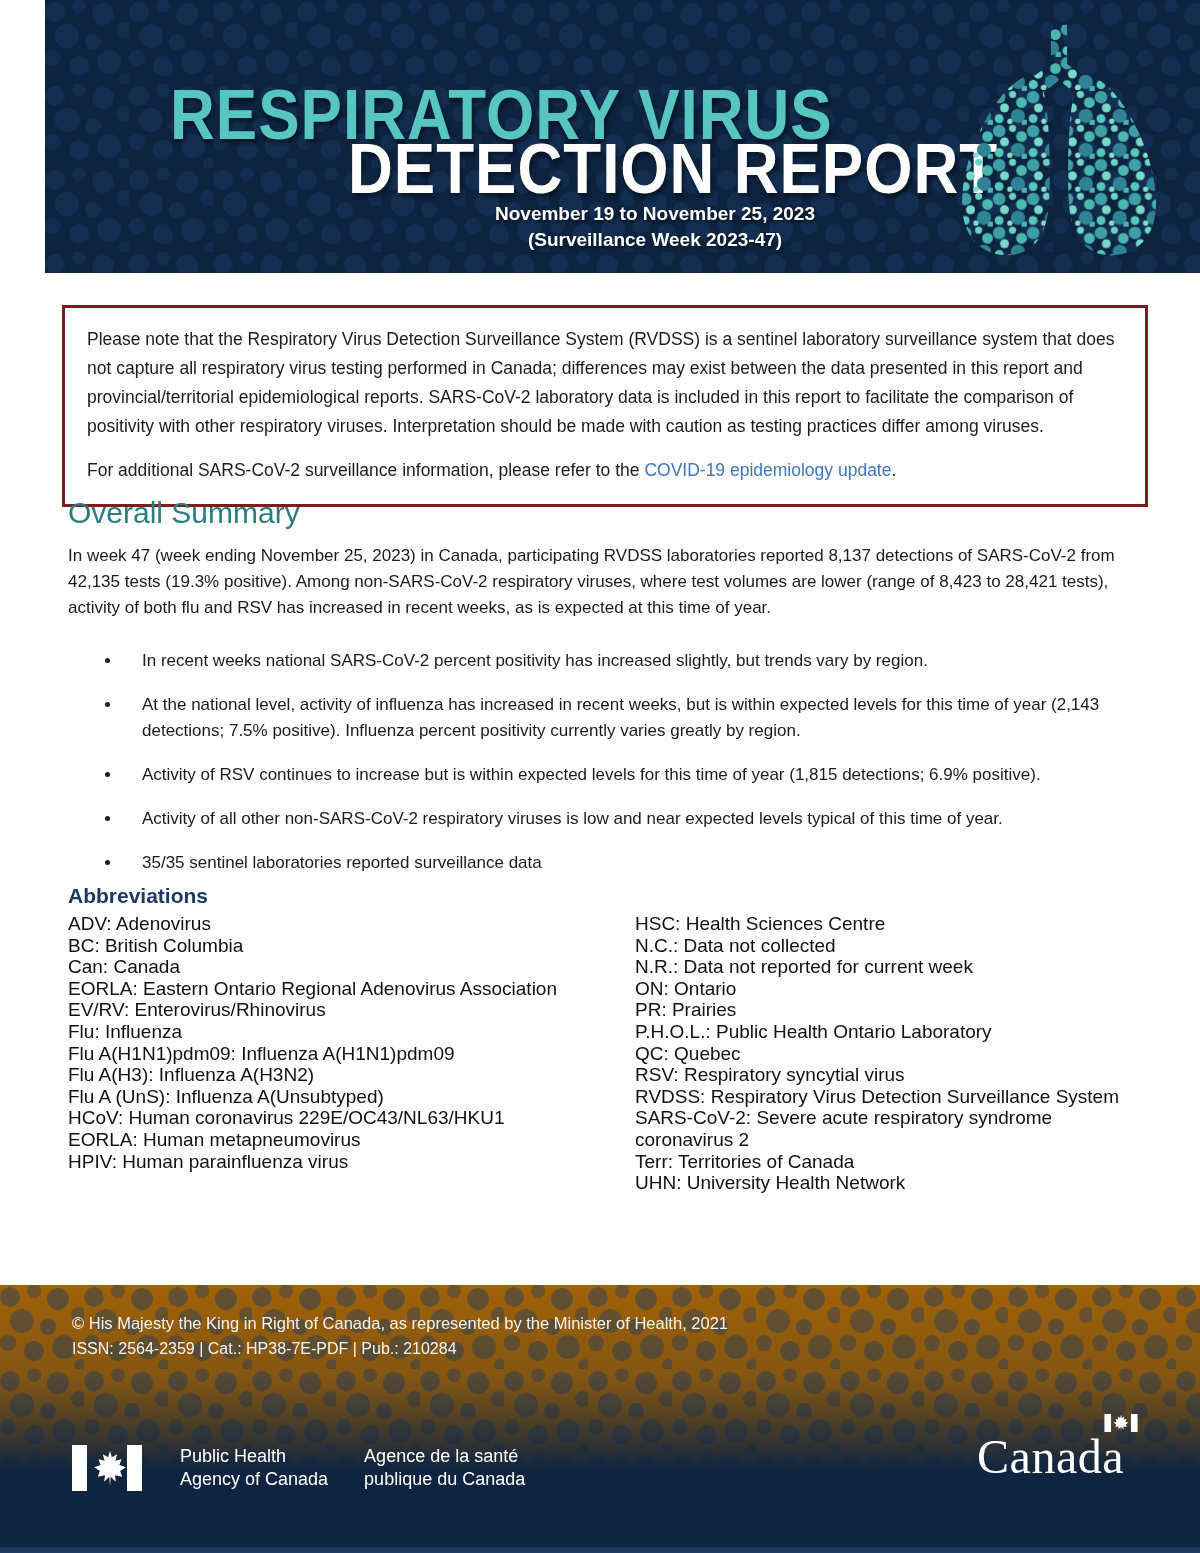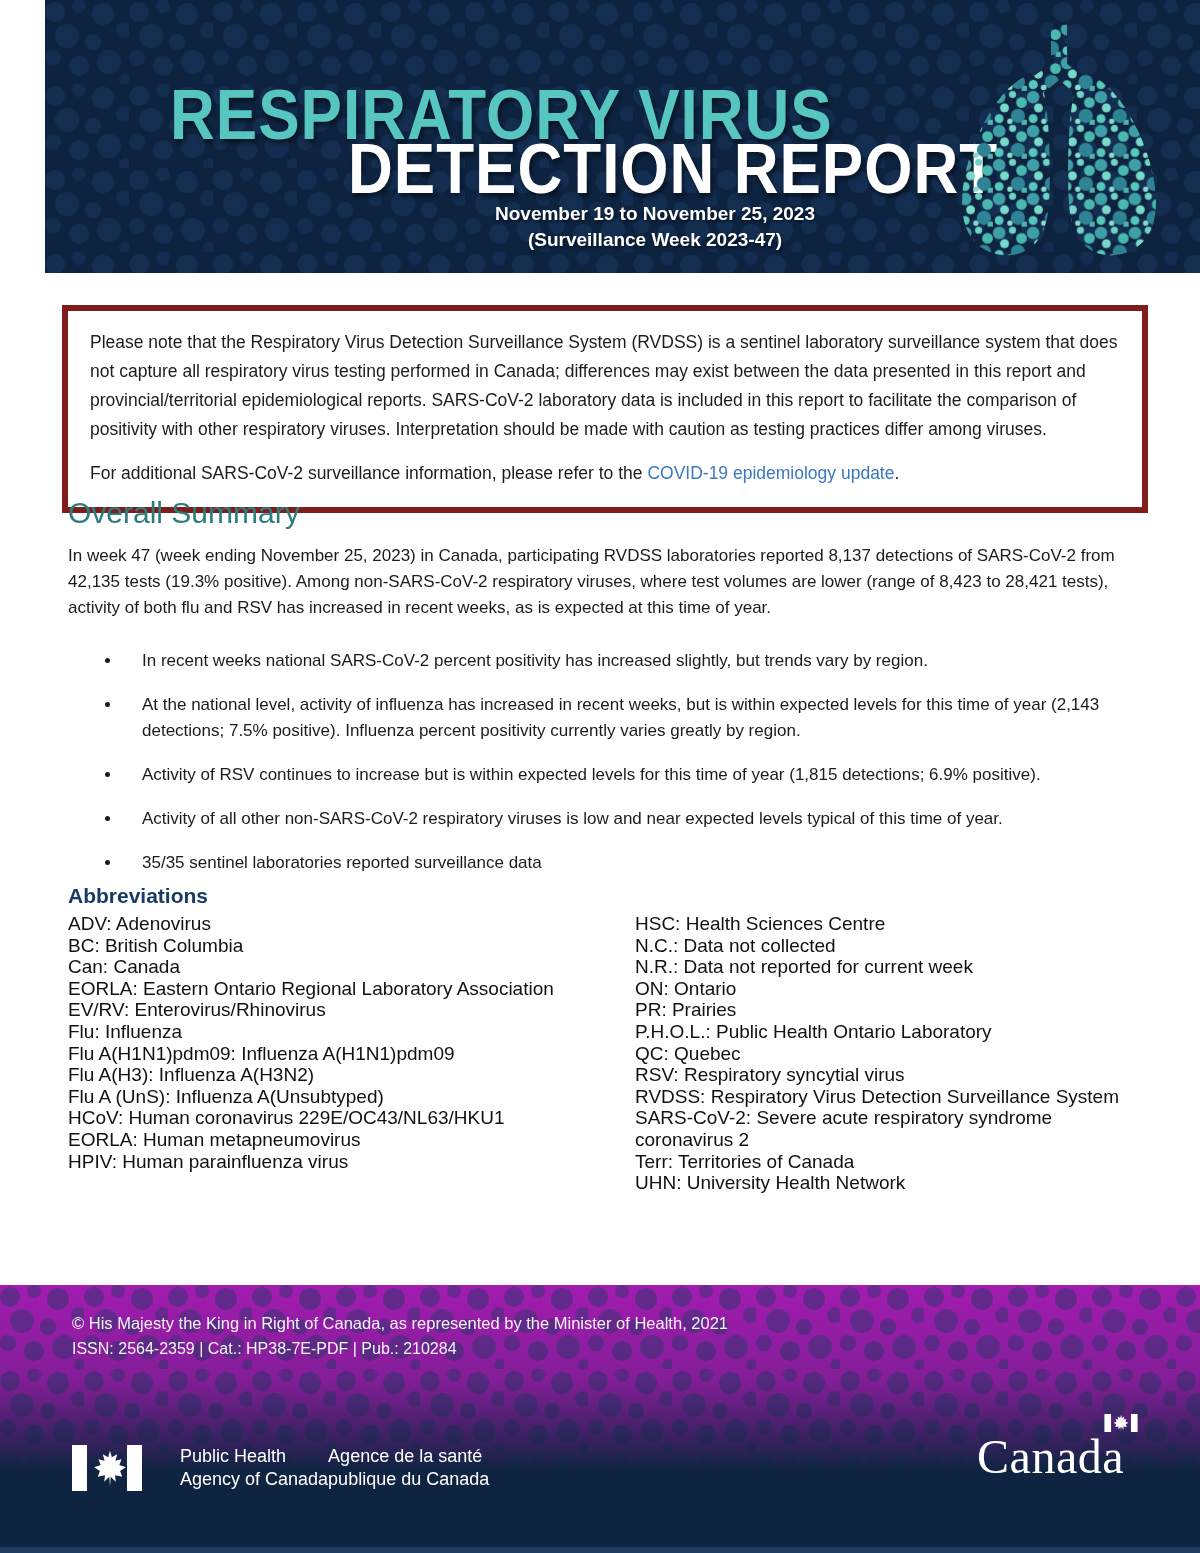--- a/index.html
+++ b/index.html
@@ -48,21 +48,21 @@
     color: #ffffff; font-weight: bold; font-size: 19px;
     text-shadow: 1px 2px 3px rgba(0,0,0,0.45);
   }
   .header-sub1 { top: 203px; }
   .header-sub2 { top: 229px; }
   .lungs { position: absolute; top: 22px; left: 880px; }
 
   
   .note-box {
     position: absolute; top: 305px; left: 62px; width: 1086px;
-    border: 6px solid #7f1d1d;
+    border: 3px solid #7f1d1d;
     padding: 17px 22px 19px 22px;
     background: #ffffff;
   }
   .note-box p {
     font-size: 17.5px; line-height: 29px; color: #1c1c1c;
   }
   .note-box p + p { margin-top: 15px; }
   .note-link { color: #3b77c2; text-decoration: none; cursor: pointer; }
 
   
@@ -93,21 +93,21 @@
   }
   .abbrev-cols { display: flex; }
   .abbrev-col-left { width: 567px; }
   .abbrev-col-right { flex: 1; }
   .abbrev-item { font-size: 19px; line-height: 21.6px; color: #111111; }
 
   
   .footer {
     position: absolute; top: 1285px; left: 0;
     width: 1200px; height: 268px;
-    background: #a21caf;
+    background: #a16207;
     overflow: hidden;
   }
   .footer .pattern-fade {
     position: absolute; top: 0; left: 0; width: 100%; height: 100%;
     background: linear-gradient(180deg, rgba(14,36,64,0) 0%, rgba(14,36,64,0.2) 35%, #0e2440 70%);
   }
   .footer-copyright {
     position: absolute; top: 26px; left: 72px;
     color: #f4f4f4; font-size: 16.5px; line-height: 24px;
   }
@@ -117,21 +117,21 @@
   }
   .phac {
     position: absolute; top: 160px; left: 72px;
     display: flex; align-items: center;
   }
   .phac-flag { width: 70px; height: 46px; position: relative; flex: 0 0 auto; }
   .phac-text-en, .phac-text-fr {
     color: #ffffff; font-size: 18px; line-height: 23px;
   }
   .phac-text-en { margin-left: 38px; }
-  .phac-text-fr { }
+  .phac-text-fr { margin-left: 36px; }
   .wordmark {
     position: absolute; top: 148px; right: 76px;
     font-family: "Liberation Serif", serif;
     color: #ffffff; font-size: 48px; line-height: 1;
     letter-spacing: 0.5px;
   }
   .wordmark .last-a { position: relative; }
   .wordmark-flag { position: absolute; top: -16px; left: 2px; }
   .footer-strip {
     position: absolute; bottom: 0; left: 0; width: 100%; height: 6px;
@@ -207,21 +207,21 @@
     </ul>
   </div>
 
   <div class="abbrev">
     <div class="abbrev-heading">Abbreviations</div>
     <div class="abbrev-cols">
       <div class="abbrev-col-left">
         <div class="abbrev-item">ADV: Adenovirus</div>
         <div class="abbrev-item">BC: British Columbia</div>
         <div class="abbrev-item">Can: Canada</div>
-        <div class="abbrev-item">EORLA: Eastern Ontario Regional Laboratory Association</div>
+        <div class="abbrev-item">EORLA: Eastern Ontario Regional Adenovirus Association</div>
         <div class="abbrev-item">EV/RV: Enterovirus/Rhinovirus</div>
         <div class="abbrev-item">Flu: Influenza</div>
         <div class="abbrev-item">Flu A(H1N1)pdm09: Influenza A(H1N1)pdm09</div>
         <div class="abbrev-item">Flu A(H3): Influenza A(H3N2)</div>
         <div class="abbrev-item">Flu A (UnS): Influenza A(Unsubtyped)</div>
         <div class="abbrev-item">HCoV: Human coronavirus 229E/OC43/NL63/HKU1</div>
         <div class="abbrev-item">EORLA: Human metapneumovirus</div>
         <div class="abbrev-item">HPIV: Human parainfluenza virus</div>
       </div>
       <div class="abbrev-col-right">

